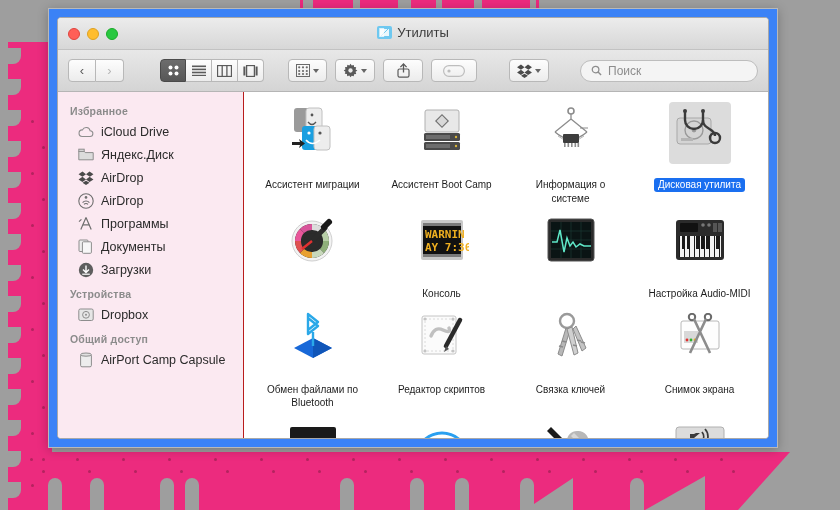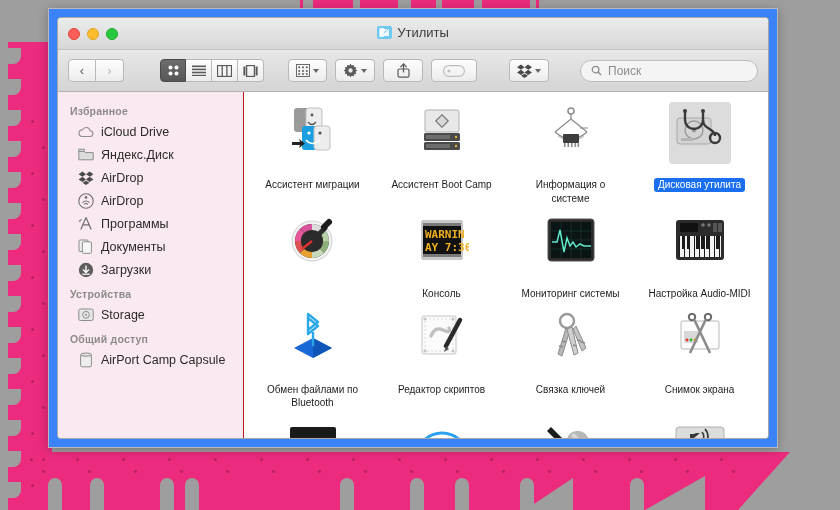--- a/index.html
+++ b/index.html
@@ -442,21 +442,21 @@
           </div>
           <div class="sb-head">Устройства</div>
           <div class="sb-item">
             <span class="sb-ico">
               <svg width="16" height="14" viewBox="0 0 16 14">
                 <rect x="0.8" y="1" width="14.4" height="11.5" rx="1.6" fill="#e6e6e6" stroke="#8d8d8d" stroke-width="1"></rect>
                 <circle cx="8" cy="6.8" r="3.4" fill="none" stroke="#8d8d8d" stroke-width="1"></circle>
                 <circle cx="8" cy="6.8" r="1" fill="#8d8d8d"></circle>
               </svg>
             </span>
-            <span>Storage</span>
+            <span>Dropbox</span>
           </div>
           <div class="sb-head">Общий доступ</div>
           <div class="sb-item">
             <span class="sb-ico">
               <svg width="14" height="16" viewBox="0 0 14 16">
                 <rect x="1.6" y="2.4" width="10.8" height="12.4" rx="1.4" fill="#ededed" stroke="#8d8d8d" stroke-width="1"></rect>
                 <ellipse cx="7" cy="2.6" rx="5.4" ry="1.6" fill="#e0e0e0" stroke="#8d8d8d" stroke-width="1"></ellipse>
               </svg>
             </span>
             <span>AirPort Camp Capsule</span>
@@ -577,21 +577,20 @@
                       <line x1="5" y1="14" x2="45" y2="14"></line>
                       <line x1="5" y1="23" x2="45" y2="23"></line>
                       <line x1="5" y1="32" x2="45" y2="32"></line>
                       <line x1="15" y1="5" x2="15" y2="41"></line>
                       <line x1="25" y1="5" x2="25" y2="41"></line>
                       <line x1="35" y1="5" x2="35" y2="41"></line>
                     </g>
                     <path d="M6 25h5l3-12 4 22 3-14 3 8 3-4 3 5 4-3 4 2h7" fill="none" stroke="#5fe8c8" stroke-width="1.5"></path>
                   </svg></span>
               </div>
-              <div class="cell-lbl">Мониторинг системы</div>
             </div>
             <div class="cell">
               <div class="cell-ico">
                 <span class="cell-ico-inner"><svg width="52" height="44" viewBox="0 0 52 44">
                     <rect x="2" y="2" width="48" height="40" rx="3" fill="#2b2b2b"></rect>
                     <rect x="6" y="5" width="18" height="9" rx="1" fill="#111"></rect>
                     <circle cx="29" cy="7" r="1.8" fill="#777"></circle>
                     <circle cx="35" cy="7" r="1.8" fill="#777"></circle>
                     <rect x="39" y="5" width="4" height="9" fill="#555"></rect>
                     <rect x="44" y="5" width="4" height="9" fill="#555"></rect>

